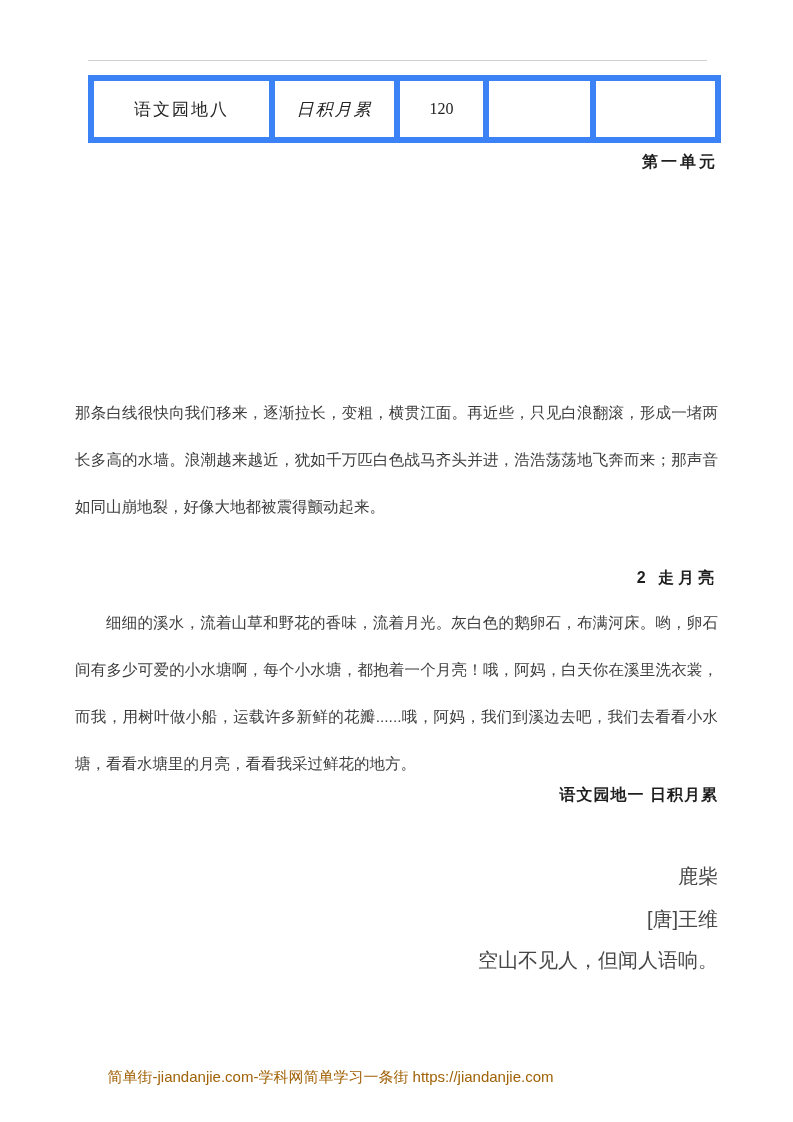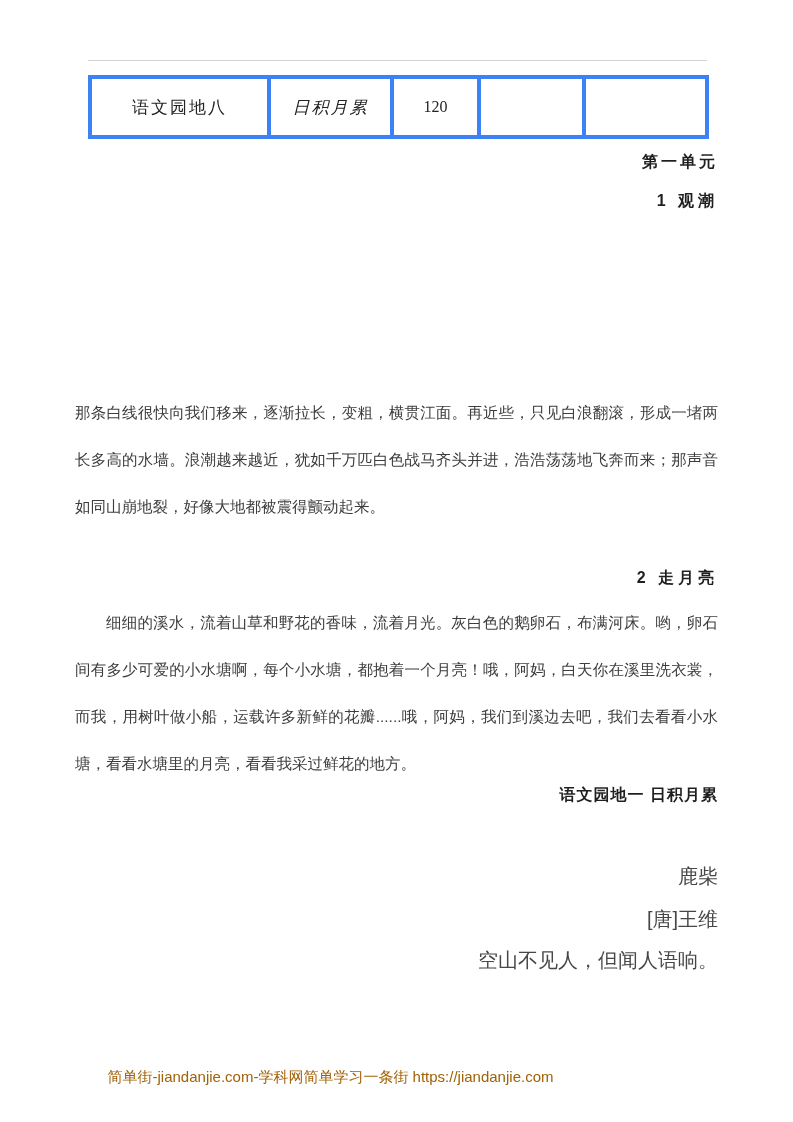--- a/index.html
+++ b/index.html
@@ -20,21 +20,21 @@
     background: #d2d2d2;
   }
   .doc-table {
     position: absolute;
     top: 75px;
     left: 88px;
     border-collapse: collapse;
     table-layout: fixed;
   }
   .doc-table td {
-    border: 4px solid #3b82f6;
+    border: 6px solid #3b82f6;
     height: 56px;
     padding: 0;
     text-align: center;
     vertical-align: middle;
     font-family: "Liberation Serif", "DejaVu Serif", serif;
     font-size: 17px;
     color: #222222;
     letter-spacing: 2px;
   }
   .doc-table td.num { letter-spacing: 0; font-size: 16px; }
@@ -107,21 +107,20 @@
       <td class="c1">日积月累</td>
       <td class="c2 num">120</td>
       <td class="c3"></td>
       <td class="c4"></td>
     </tr>
   </tbody>
     </table>
 
   <div class="h-center" id="unit-heading">第一单元</div>
 
-  <div class="h-center" id="lesson1-heading">1 观潮</div>
 
 
   <p class="para" id="para-guanchao-2">那条白线很快向我们移来，逐渐拉长，变粗，横贯江面。再近些，只见白浪翻滚，形成一堵两长多高的水墙。浪潮越来越近，犹如千万匹白色战马齐头并进，浩浩荡荡地飞奔而来；那声音如同山崩地裂，好像大地都被震得颤动起来。</p>
 
   <div class="h-center" id="lesson2-heading">2 走月亮</div>
 
   <p class="para" id="para-zouyueliang">细细的溪水，流着山草和野花的香味，流着月光。灰白色的鹅卵石，布满河床。哟，卵石间有多少可爱的小水塘啊，每个小水塘，都抱着一个月亮！哦，阿妈，白天你在溪里洗衣裳，而我，用树叶做小船，运载许多新鲜的花瓣......哦，阿妈，我们到溪边去吧，我们去看看小水塘，看看水塘里的月亮，看看我采过鲜花的地方。</p>
 
   <div class="h-center" id="garden-heading">语文园地一 日积月累</div>
 

